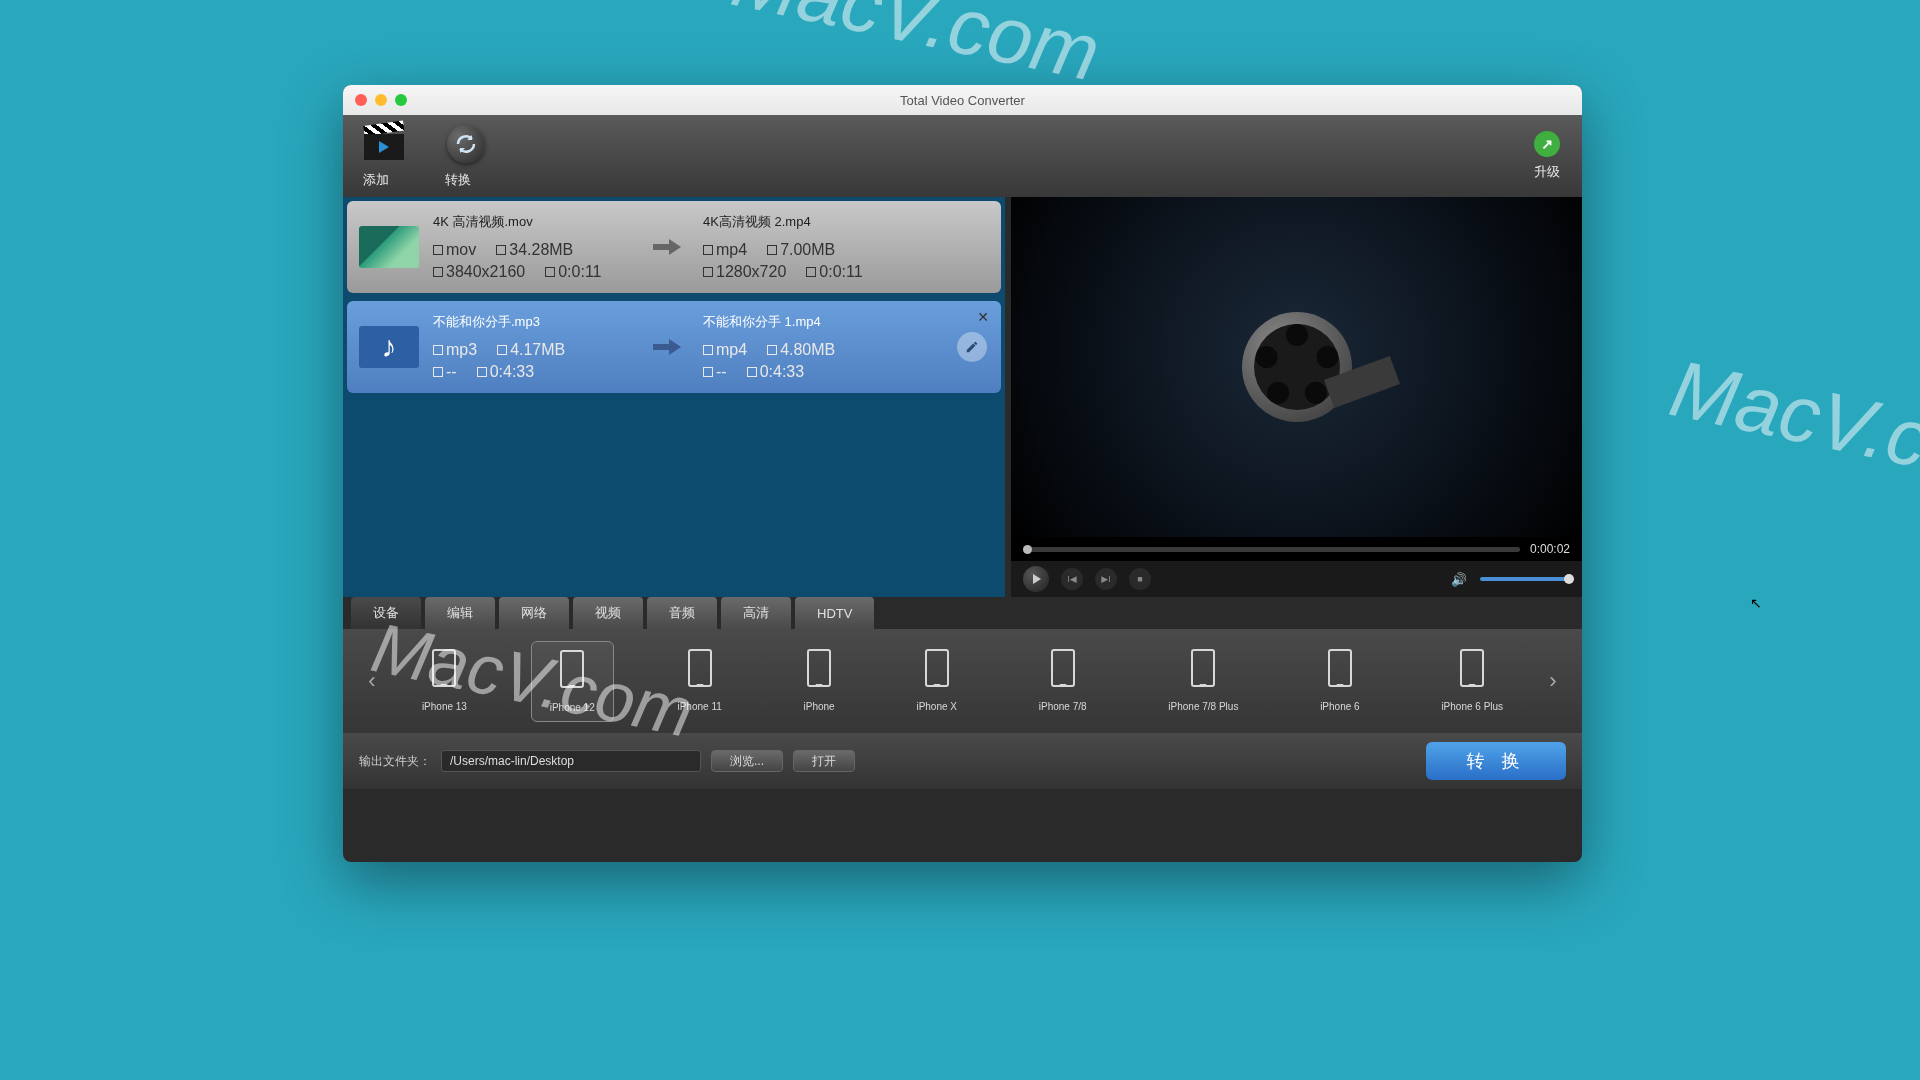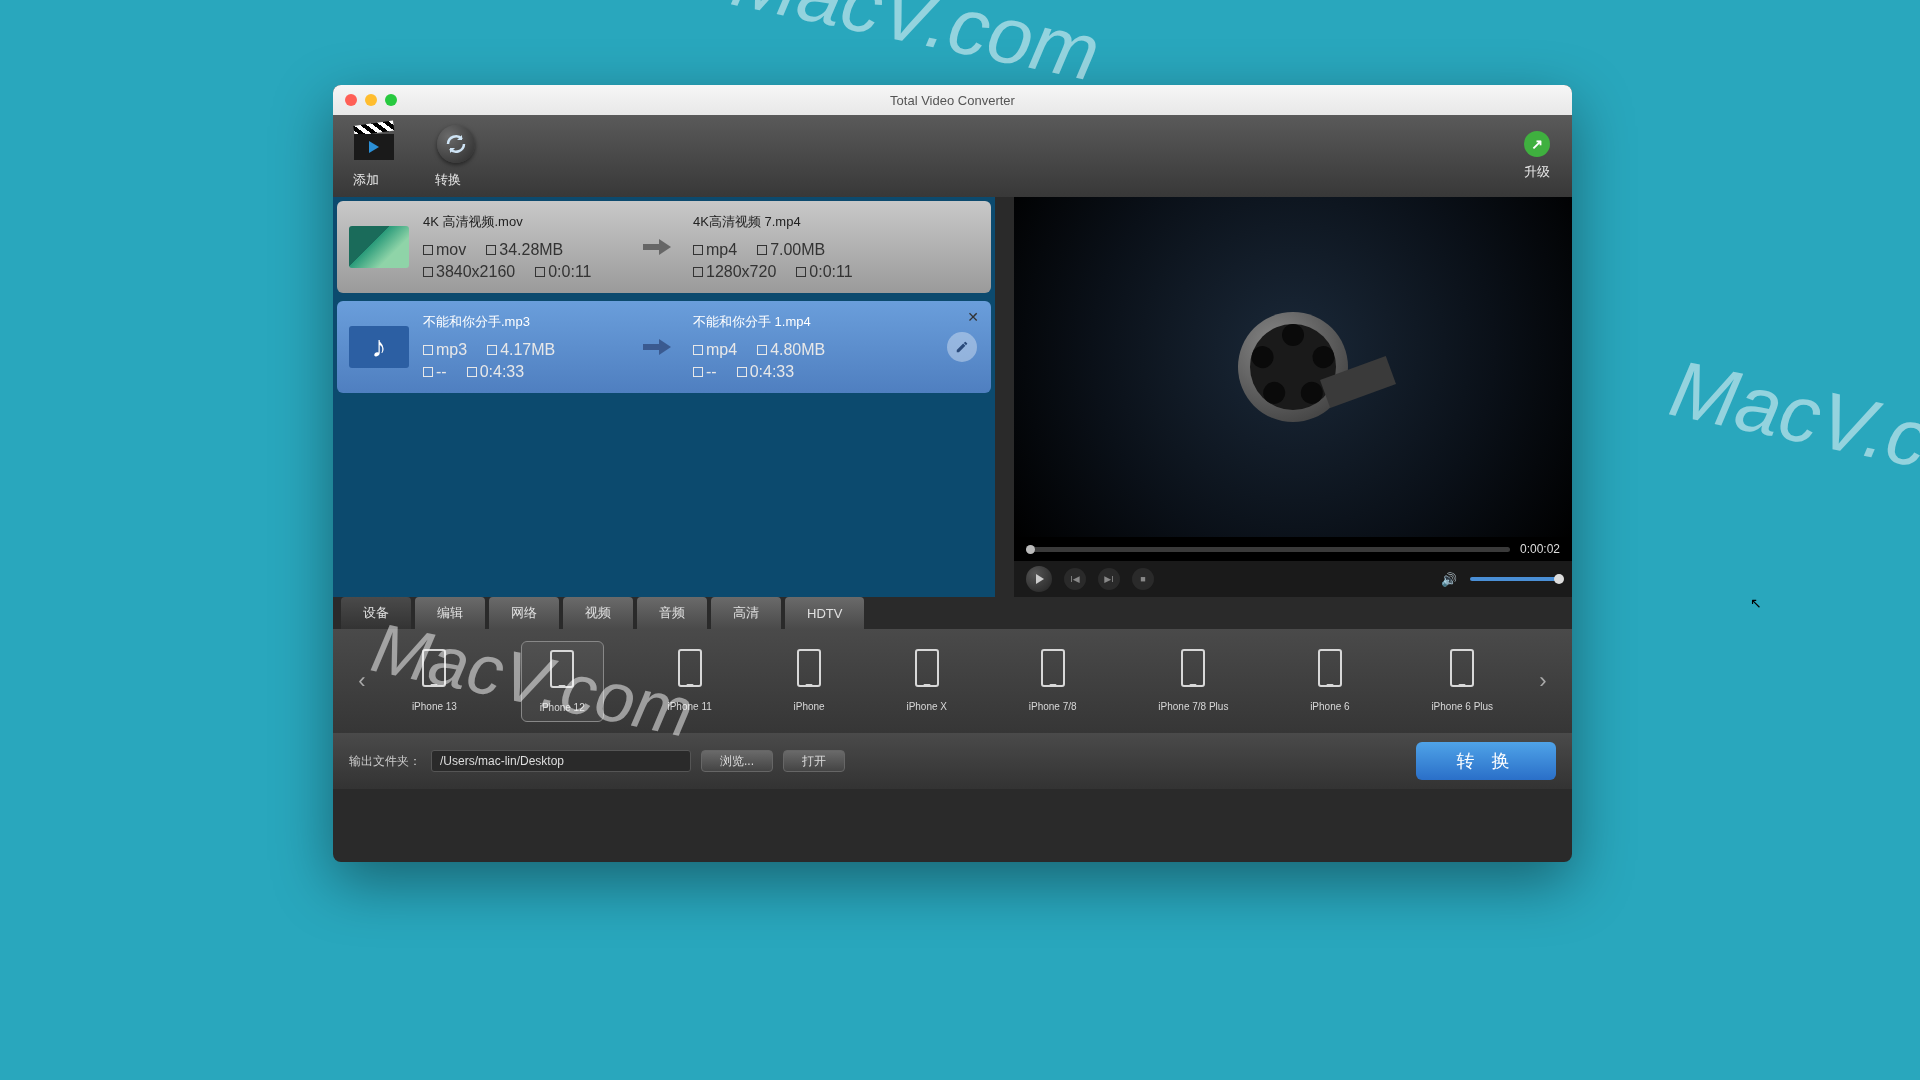--- a/index.html
+++ b/index.html
@@ -1,21 +1,21 @@
 <!DOCTYPE html>
 <html><head>
 <meta charset="utf-8">
 <style>
 *{margin:0;padding:0;box-sizing:border-box;font-family:-apple-system,BlinkMacSystemFont,"Segoe UI",sans-serif}
 body{background:#29a7bd;width:1920px;height:1080px;overflow:hidden;position:relative}
 .watermark{position:absolute;color:rgba(255,255,255,0.5);font-size:80px;font-style:italic;font-weight:300;pointer-events:none;z-index:5}
 .wm1{top:-30px;left:730px;transform:rotate(12deg)}
 .wm2{top:380px;right:-120px;transform:rotate(12deg)}
 .wm3{top:640px;left:370px;transform:rotate(12deg);font-size:70px}
-.window{position:absolute;left:333px;top:85px;width:1239px;height:777px;background:#2a2a2a;border-radius:8px;overflow:hidden;box-shadow:0 20px 60px rgba(0,0,0,0.4)}
+.window{position:absolute;left:343px;top:85px;width:1239px;height:777px;background:#2a2a2a;border-radius:8px;overflow:hidden;box-shadow:0 20px 60px rgba(0,0,0,0.4)}
 .titlebar{height:30px;background:linear-gradient(#f6f6f6,#e8e8e8);display:flex;align-items:center;position:relative}
 .traffic{display:flex;gap:8px;margin-left:12px}
 .tl-btn{width:12px;height:12px;border-radius:50%}
 .tl-close{background:#ff5f56}
 .tl-min{background:#ffbd2e}
 .tl-max{background:#27c93f}
 .title{position:absolute;left:50%;transform:translateX(-50%);font-size:13px;color:#555}
 .toolbar{height:82px;background:linear-gradient(#5a5a5a,#383838);display:flex;align-items:center;padding:0 20px;position:relative}
 .tb-btn{display:flex;flex-direction:column;align-items:flex-start;gap:6px;margin-right:40px;cursor:pointer}
 .tb-icon{width:42px;height:42px;display:flex;align-items:center;justify-content:center}
@@ -45,21 +45,21 @@
 .item-2 .meta-row{color:#e8e8e8}
 .meta{display:flex;align-items:center;gap:3px}
 .meta-ic{width:10px;height:10px;border:1px solid currentColor;display:inline-block}
 .arrow{width:30px;height:20px;position:relative}
 .arrow:before{content:"";position:absolute;left:0;top:7px;width:18px;height:6px;background:#666}
 .arrow:after{content:"";position:absolute;left:16px;top:2px;border-left:12px solid #666;border-top:8px solid transparent;border-bottom:8px solid transparent}
 .item-2 .arrow:before{background:#3a5a90}
 .item-2 .arrow:after{border-left-color:#3a5a90}
 .item-close{position:absolute;top:8px;right:10px;width:16px;height:16px;display:flex;align-items:center;justify-content:center;color:#333;cursor:pointer;font-size:14px}
 .item-edit{position:absolute;right:14px;top:50%;transform:translateY(-50%);width:30px;height:30px;border-radius:50%;background:rgba(255,255,255,0.35);display:flex;align-items:center;justify-content:center;cursor:pointer}
-.right-panel{flex:1;background:#000;display:flex;flex-direction:column;margin-left:19px}
+.right-panel{flex:1;background:#000;display:flex;flex-direction:column;margin-left:6px}
 .preview{flex:1;background:radial-gradient(circle at 50% 45%,#1a2838 0%,#0a1018 60%,#000 100%);display:flex;align-items:center;justify-content:center;position:relative}
 .reel{width:110px;height:110px;border-radius:50%;background:radial-gradient(circle at 35% 30%,#888,#333);position:relative}
 .reel:before{content:"";position:absolute;inset:12px;border-radius:50%;background:#1a1a1a}
 .reel-holes{position:absolute;inset:0}
 .reel-hole{position:absolute;width:22px;height:22px;border-radius:50%;background:#0a0a0a;left:50%;top:50%;margin:-11px}
 .rh1{transform:rotate(0deg) translateY(-32px)}
 .rh2{transform:rotate(72deg) translateY(-32px)}
 .rh3{transform:rotate(144deg) translateY(-32px)}
 .rh4{transform:rotate(216deg) translateY(-32px)}
 .rh5{transform:rotate(288deg) translateY(-32px)}
@@ -161,21 +161,21 @@
                   <span>3840x2160</span>
                 </span>
               <span class="meta">
                   <span class="meta-ic"></span>
                   <span>0:0:11</span>
                 </span>
             </div>
           </div>
           <div class="arrow"></div>
           <div class="col">
-            <div class="item-title">4K高清视频 7.mp4</div>
+            <div class="item-title">4K高清视频 2.mp4</div>
             <div class="meta-row">
               <span class="meta">
                   <span class="meta-ic"></span>
                   <span>mp4</span>
                 </span>
               <span class="meta">
                   <span class="meta-ic"></span>
                   <span>7.00MB</span>
                 </span>
             </div>

